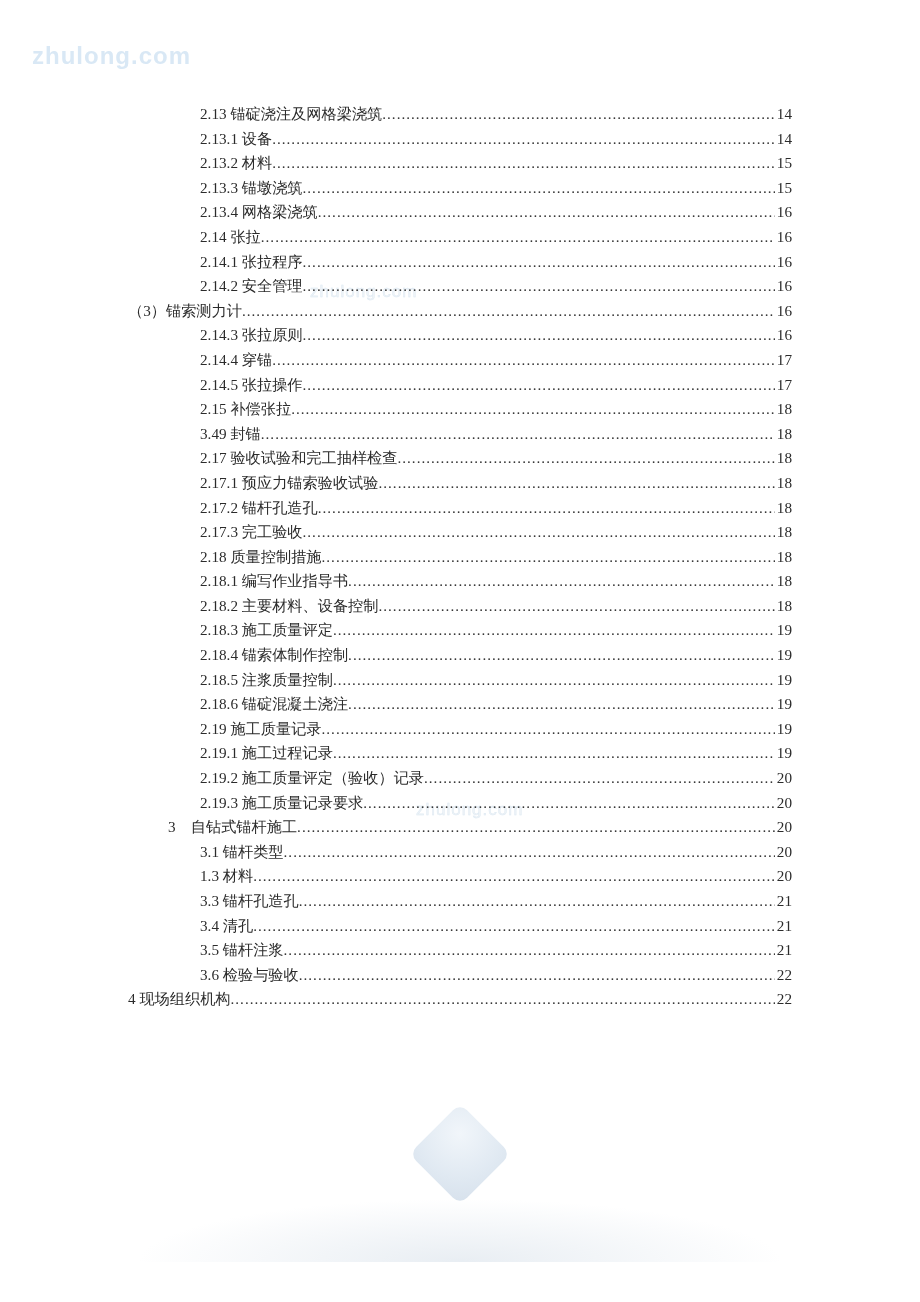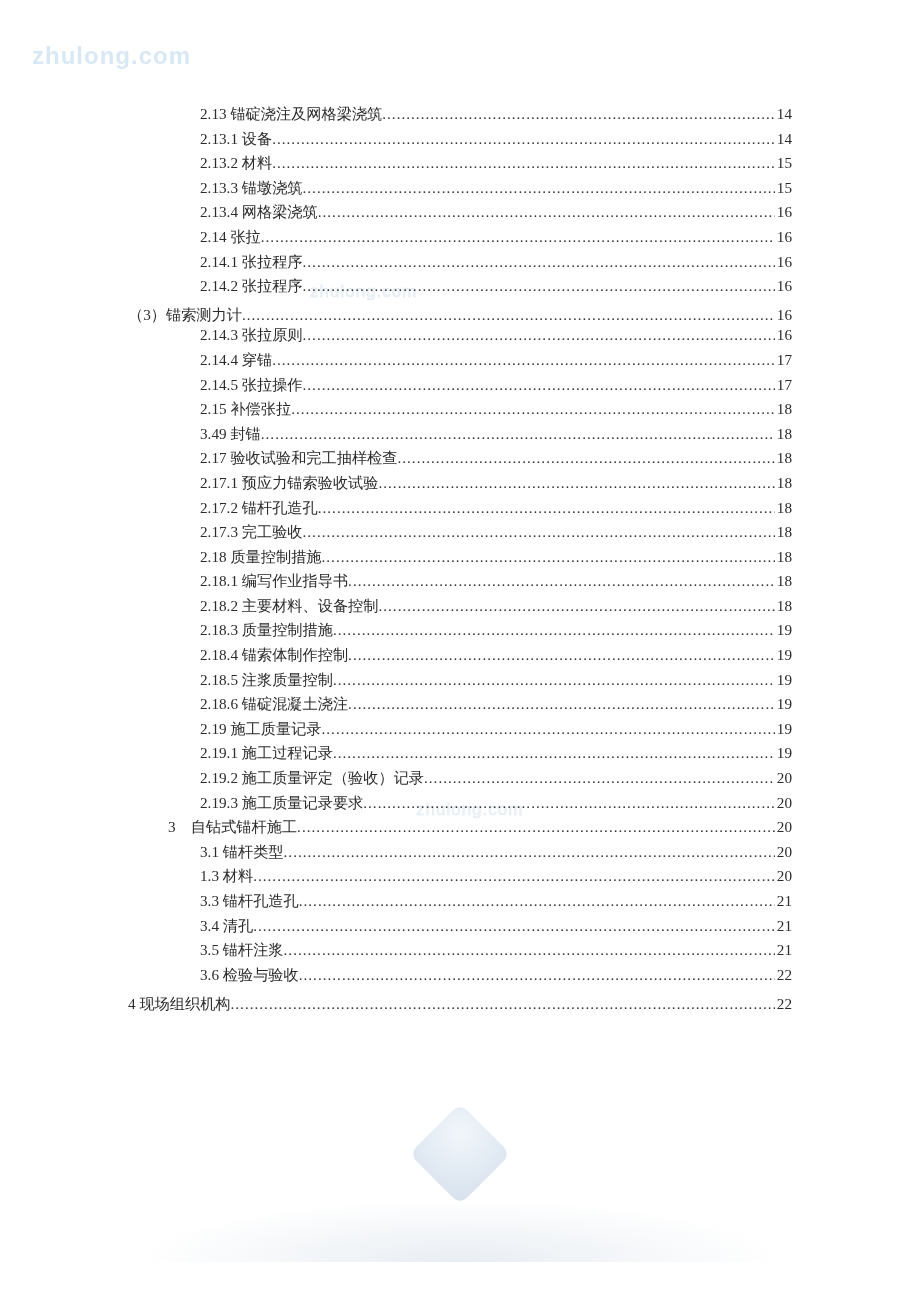--- a/index.html
+++ b/index.html
@@ -40,21 +40,21 @@
     .dots {
       flex: 1 1 auto;
       overflow: hidden;
       letter-spacing: 1px;
       color: #333;
     }
     .dots::after {
       content: "............................................................................................................................................................................................................";
     }
     .page { flex: 0 0 auto; padding-left: 2px; }
-    .indent-0 { padding-left: 0px; align-items: center; }
+    .indent-0 { padding-left: 0px; }
     .indent-1 { padding-left: 40px; justify-content: flex-end; }
     .indent-2 { padding-left: 72px; }
     .wm-mid {
       position: absolute;
       color: #eef3f7;
       font-family: Arial, sans-serif;
       font-size: 17px;
       letter-spacing: 1px;
       user-select: none;
       -webkit-text-stroke: 0.4px #dce8f2;
@@ -120,21 +120,21 @@
       <span class="label">2.14 张拉</span>
       <span class="dots"></span>
       <span class="page">16</span>
     </div>
     <div class="toc-row indent-2">
       <span class="label">2.14.1 张拉程序</span>
       <span class="dots"></span>
       <span class="page">16</span>
     </div>
     <div class="toc-row indent-2">
-      <span class="label">2.14.2 张拉程序</span>
+      <span class="label">2.14.2 安全管理</span>
       <span class="dots"></span>
       <span class="page">16</span>
     </div>
     <div class="toc-row indent-0">
       <span class="label">（3）锚索测力计</span>
       <span class="dots"></span>
       <span class="page">16</span>
     </div>
     <div class="toc-row indent-2">
       <span class="label">2.14.3 张拉原则</span>
@@ -190,21 +190,21 @@
       <span class="label">2.18.1 编写作业指导书</span>
       <span class="dots"></span>
       <span class="page">18</span>
     </div>
     <div class="toc-row indent-2">
       <span class="label">2.18.2 主要材料、设备控制</span>
       <span class="dots"></span>
       <span class="page">18</span>
     </div>
     <div class="toc-row indent-2">
-      <span class="label">2.18.3 质量控制措施</span>
+      <span class="label">2.18.3 施工质量评定</span>
       <span class="dots"></span>
       <span class="page">19</span>
     </div>
     <div class="toc-row indent-2">
       <span class="label">2.18.4  锚索体制作控制</span>
       <span class="dots"></span>
       <span class="page">19</span>
     </div>
     <div class="toc-row indent-2">
       <span class="label">2.18.5  注浆质量控制</span>

